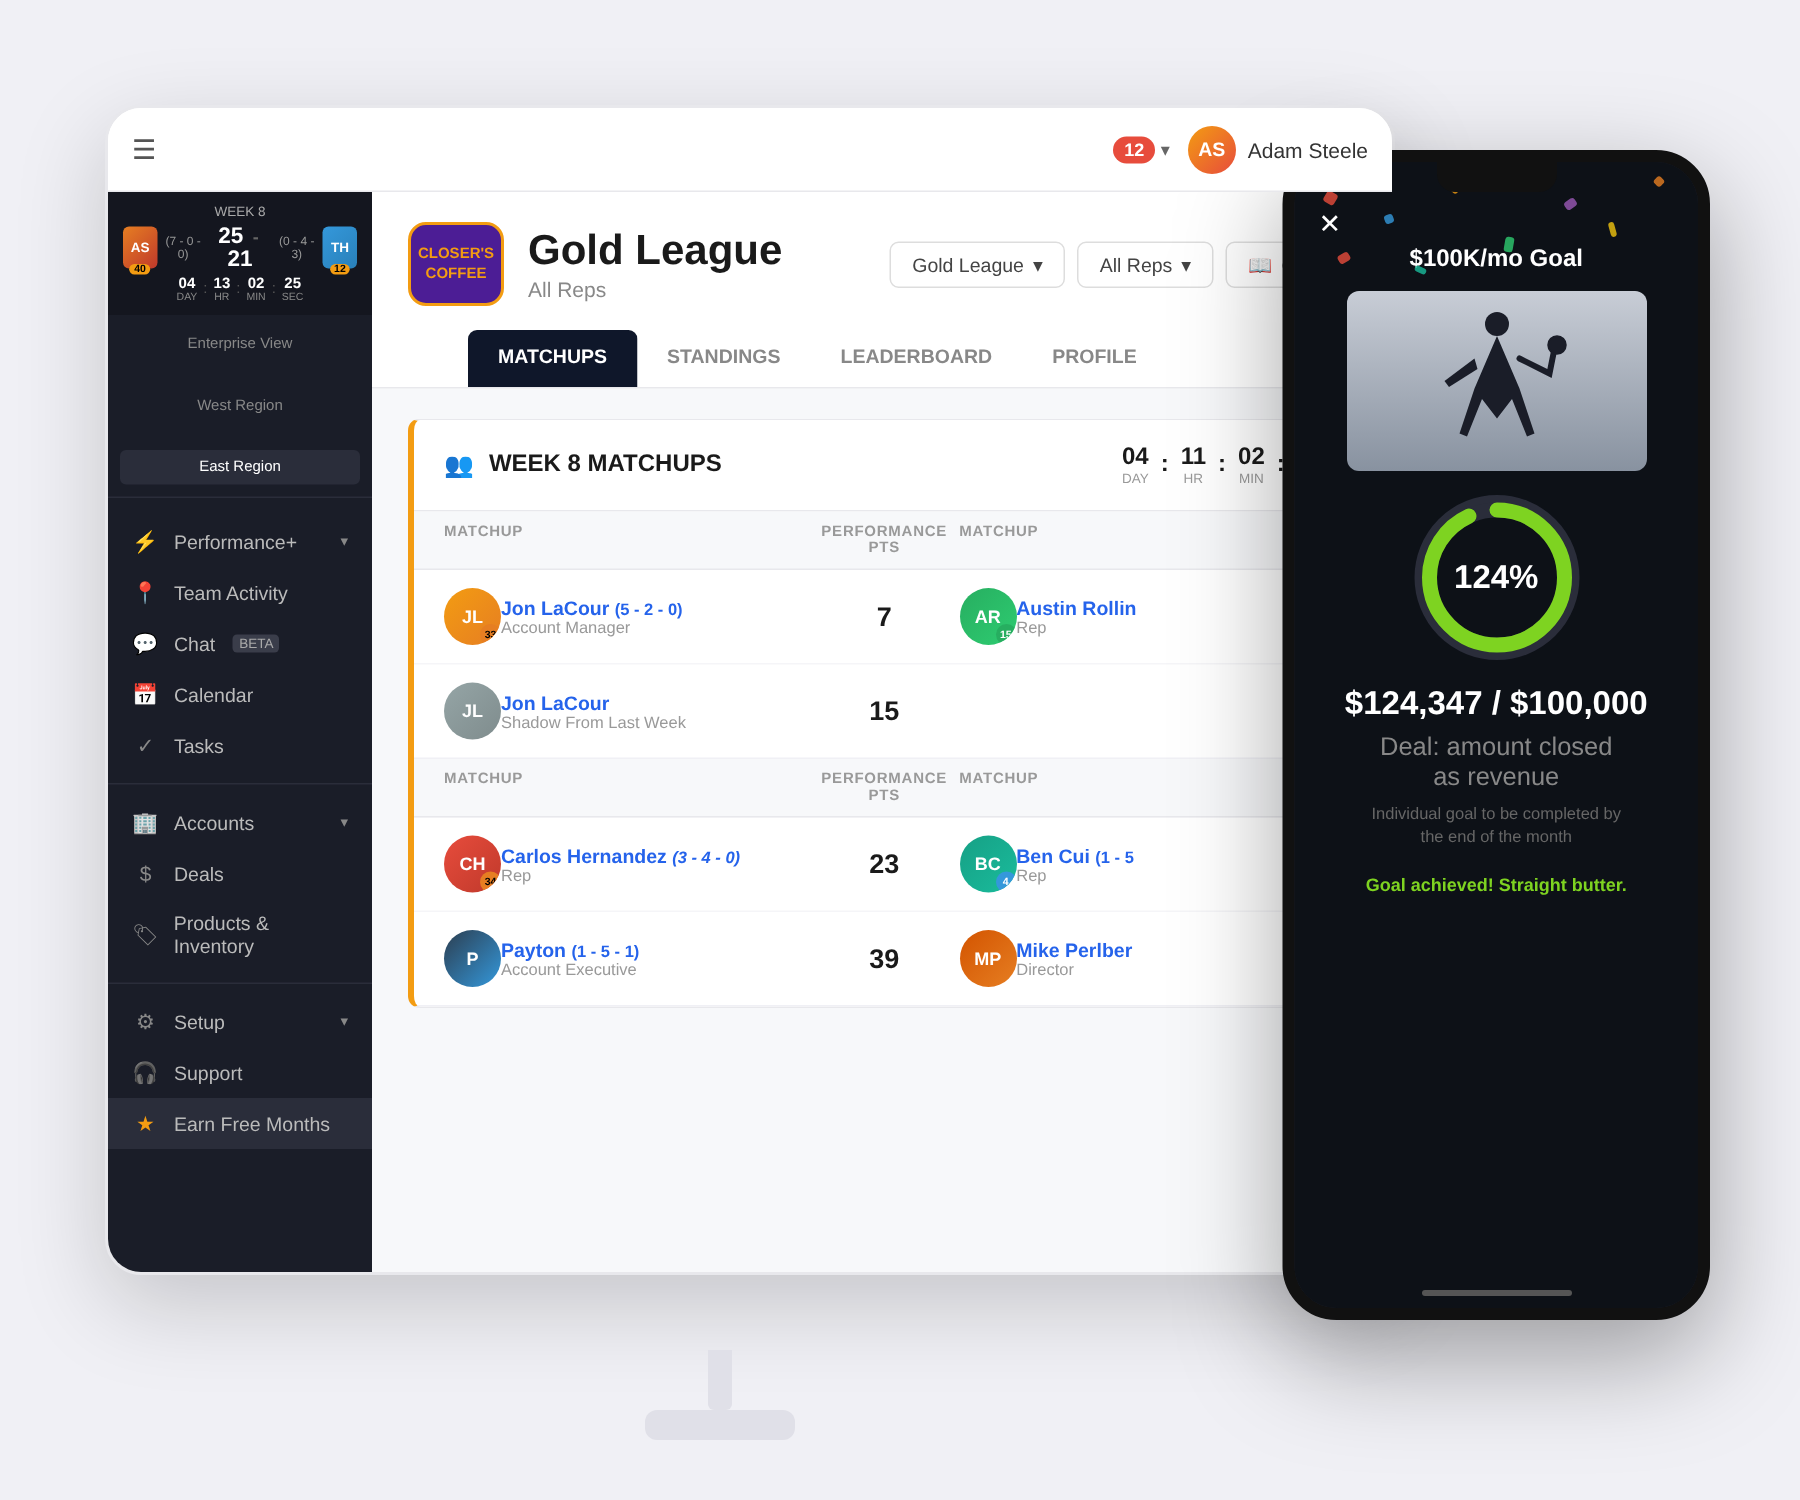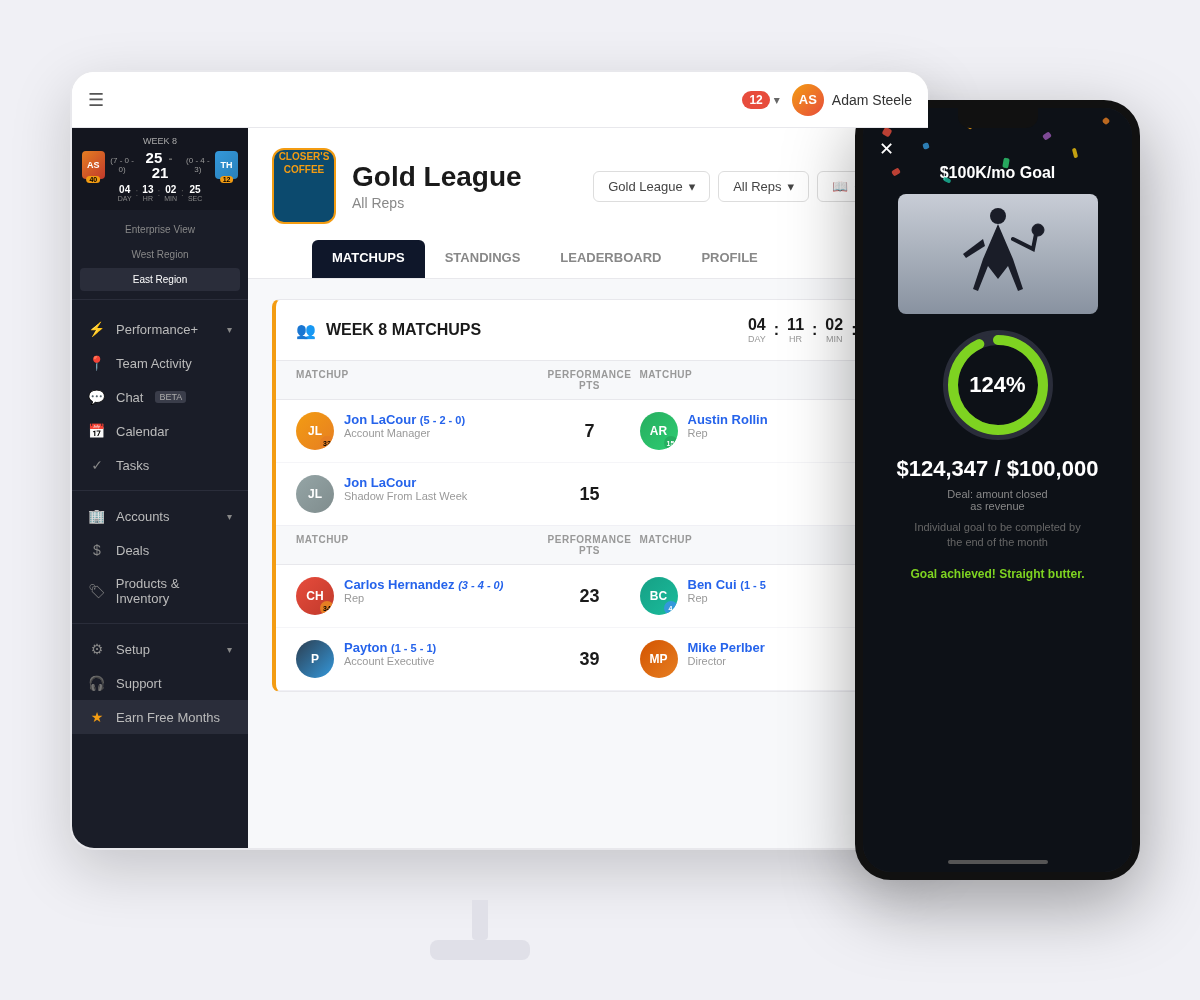--- a/index.html
+++ b/index.html
@@ -208,21 +208,21 @@
     .score-sep {
       color: #555;
       font-size: 10px;
       line-height: 1.8;
     }
 
     
     .region-tabs {
       display: flex;
       flex-direction: column;
-      gap: 2px;
+      gap: 18px;
       padding: 8px 0;
       border-bottom: 1px solid #2a2d3a;
     }
 
     .region-tab {
       padding: 6px 12px;
       font-size: 10px;
       color: #888;
       cursor: pointer;
       text-align: center;
@@ -310,24 +310,25 @@
     }
 
     .league-logo-title {
       display: flex;
       align-items: center;
       gap: 16px;
     }
 
     .league-logo {
       width: 64px;
-      height: 76px;
-      background: #0c4a6e;
+      height: 56px;
+      background: #4c1d95;
       border-radius: 12px;
       display: flex;
+      align-items: center;
       justify-content: center;
       font-size: 11px;
       font-weight: 800;
       color: #f39c12;
       text-align: center;
       line-height: 1.2;
       border: 2px solid #f39c12;
     }
 
     .league-title-text h1 {
@@ -484,21 +485,21 @@
       align-items: center;
       border-bottom: 1px solid #f5f5f8;
     }
 
     .matchup-row:last-child {
       border-bottom: none;
     }
 
     .player-cell {
       display: flex;
-      gap: 10px;
+      align-items: center;
     }
 
     .player-avatar {
       width: 38px;
       height: 38px;
       border-radius: 50%;
       background: linear-gradient(135deg, #667eea, #764ba2);
       display: flex;
       align-items: center;
       justify-content: center;
@@ -681,21 +682,21 @@
 
     .phone-amount {
       font-size: 22px;
       font-weight: 800;
       color: #fff;
       text-align: center;
       margin-bottom: 6px;
     }
 
     .phone-deal-label {
-      font-size: 11px;
+      font-size: 17px;
       color: #888;
       text-align: center;
       margin-bottom: 8px;
     }
 
     .phone-desc {
       font-size: 11px;
       color: #666;
       text-align: center;
       line-height: 1.4;

